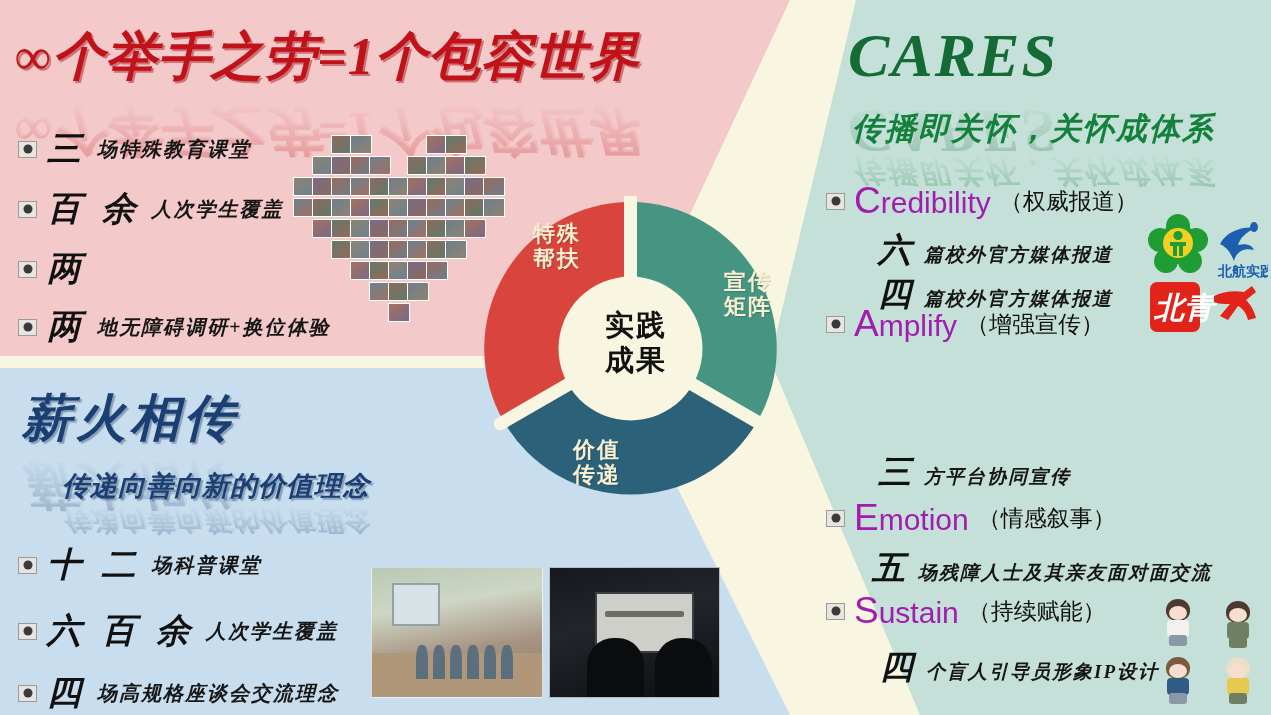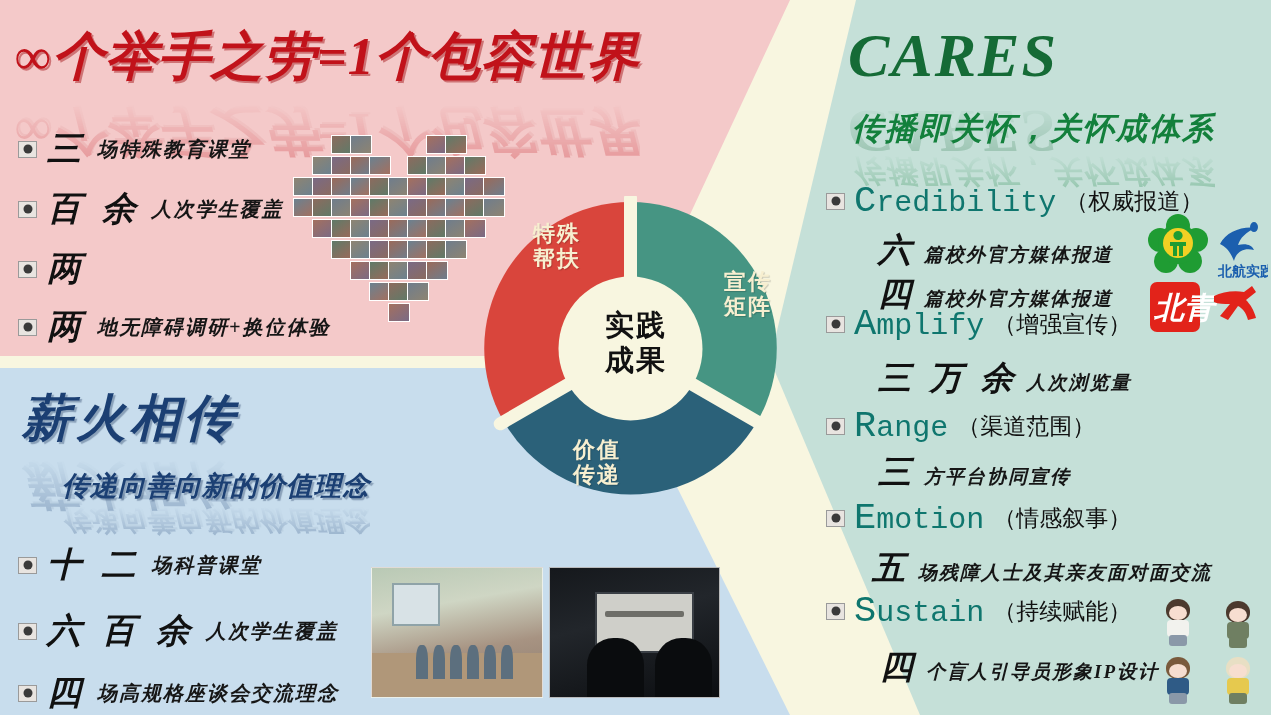--- a/index.html
+++ b/index.html
@@ -73,21 +73,21 @@
     font-family:"Liberation Serif",serif;font-weight:bold;font-style:italic;
     color:#111;font-size:34px;letter-spacing:6px;
   }
   .stat-txt{
     font-family:"Liberation Serif",serif;font-weight:bold;font-style:italic;
     color:#161616;font-size:20px;letter-spacing:2px;
   }
 
   
   .cares-row{position:absolute;display:flex;align-items:center;gap:9px;white-space:nowrap;}
-  .cares-cap{font-family:Liberation Mono, monospace;font-size:30px;color:#0f766e;}
+  .cares-cap{font-family:Liberation Sans, sans-serif;font-size:30px;color:#a21caf;}
   .cares-cap .big{font-size:37px;}
   .cares-zh{font-family:"Liberation Serif",serif;font-size:23px;color:#111;}
   .cares-sub{position:absolute;display:flex;align-items:baseline;gap:8px;white-space:nowrap;}
   .cares-sub .n{font-family:"Liberation Serif",serif;font-weight:bold;font-style:italic;
      font-size:33px;color:#111;letter-spacing:5px;}
   .cares-sub .t{font-family:"Liberation Serif",serif;font-weight:bold;font-style:italic;
      font-size:19px;color:#161616;letter-spacing:2px;}
 
   
   #donut{position:absolute;left:478px;top:196px;width:305px;height:305px;}
@@ -323,30 +323,21 @@
   <div class="cares-sub" style="left:878px;top:272px;">
     <span class="n">四</span>
     <span class="t">篇校外官方媒体报道</span>
   </div>
 
   <div class="cares-row" style="left:826px;top:303px;">
     <span class="bullet"></span>
     <span class="cares-cap"><span class="big">A</span><span>mplify</span></span>
     <span class="cares-zh">（增强宣传）</span>
   </div>
-  <div class="cares-sub" style="left:878px;top:356px;">
-    <span class="n">三 万 余</span>
-    <span class="t">人次浏览量</span>
-  </div>
-
-  <div class="cares-row" style="left:826px;top:405px;">
-    <span class="bullet"></span>
-    <span class="cares-cap"><span class="big">R</span><span>ange</span></span>
-    <span class="cares-zh">（渠道范围）</span>
-  </div>
+
   <div class="cares-sub" style="left:878px;top:450px;">
     <span class="n">三</span>
     <span class="t">方平台协同宣传</span>
   </div>
 
   <div class="cares-row" style="left:826px;top:497px;">
     <span class="bullet"></span>
     <span class="cares-cap"><span class="big">E</span><span>motion</span></span>
     <span class="cares-zh">（情感叙事）</span>
   </div>

